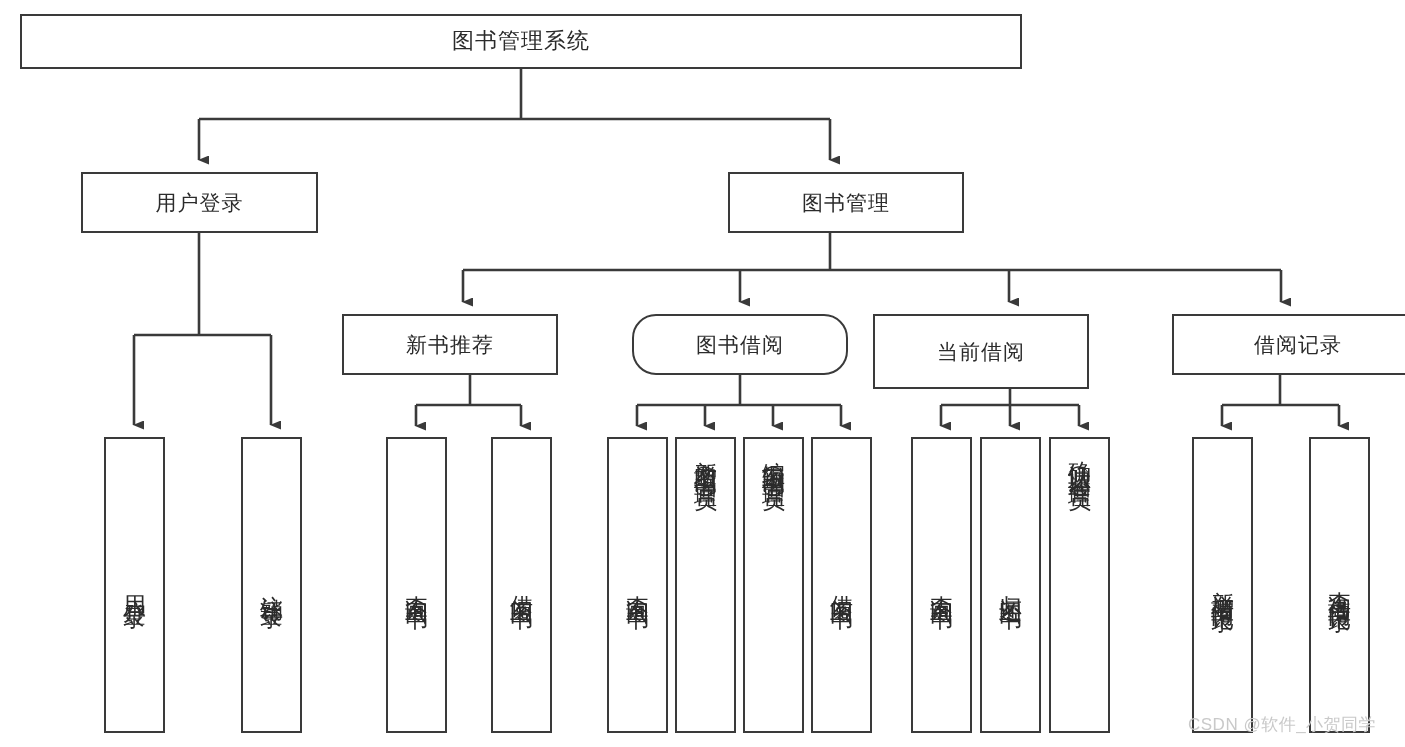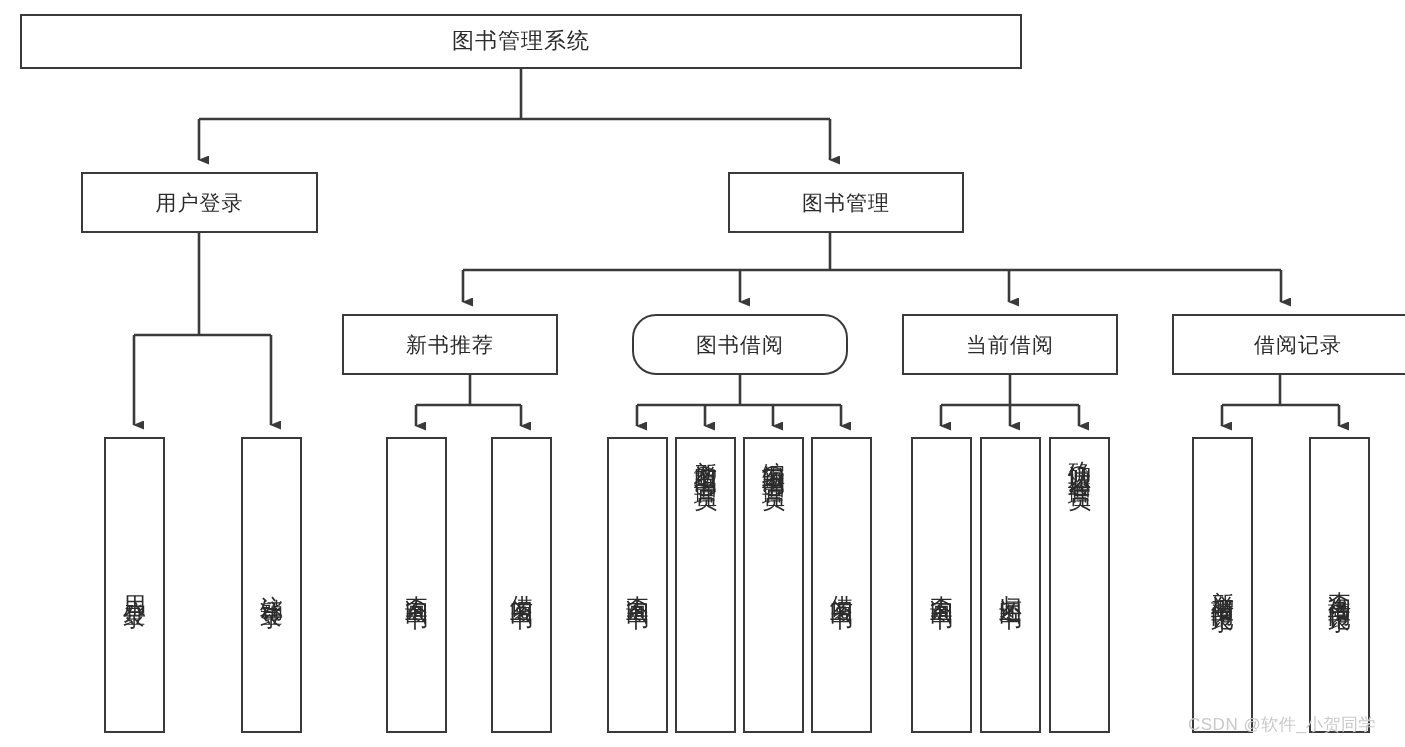--- a/index.html
+++ b/index.html
@@ -144,21 +144,21 @@
   <div class="node h" style="left:728px; top:172px; width:236px; height:61px;">
     <span>图书管理</span>
   </div>
 
   <div class="node h" style="left:342px; top:314px; width:216px; height:61px;">
     <span>新书推荐</span>
   </div>
   <div class="node h" style="left:632px; top:314px; width:216px; height:61px;border-radius:24px;">
     <span>图书借阅</span>
   </div>
-  <div class="node h" style="left:902px; top:314px; width:216px; height:61px;">
+  <div class="node h" style="left:873px; top:314px; width:216px; height:75px;">
     <span>当前借阅</span>
   </div>
   <div class="node h" style="left:1172px; top:314px; width:252px; height:61px;">
     <span>借阅记录</span>
   </div>
 
   <div class="leaf center" style="left:104px; top:437px; width:61px; height:296px;">
     <span class="vtext">用户登录</span>
   </div>
   <div class="leaf center" style="left:241px; top:437px; width:61px; height:296px;">

